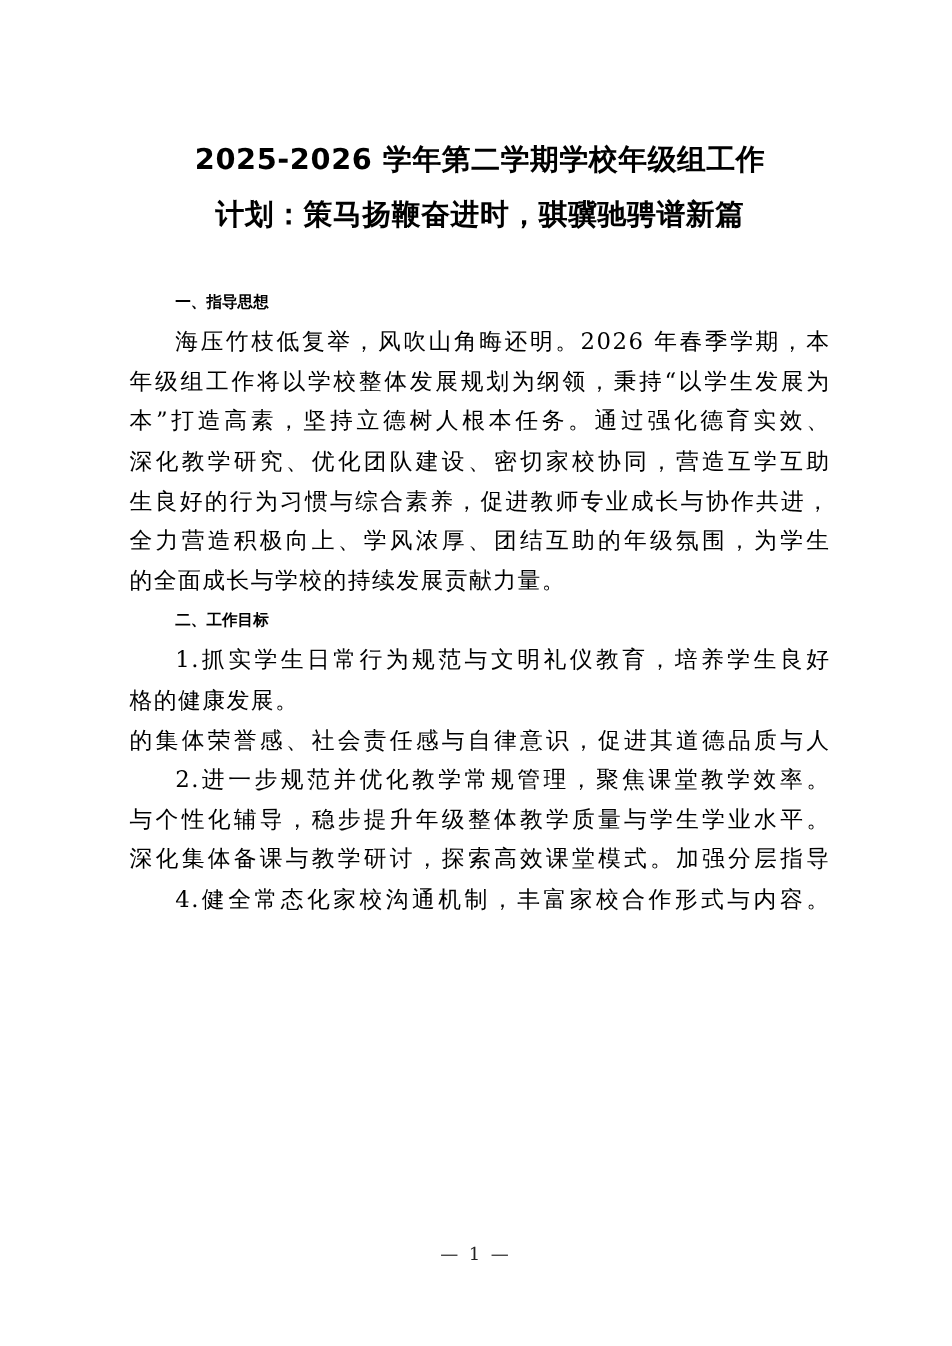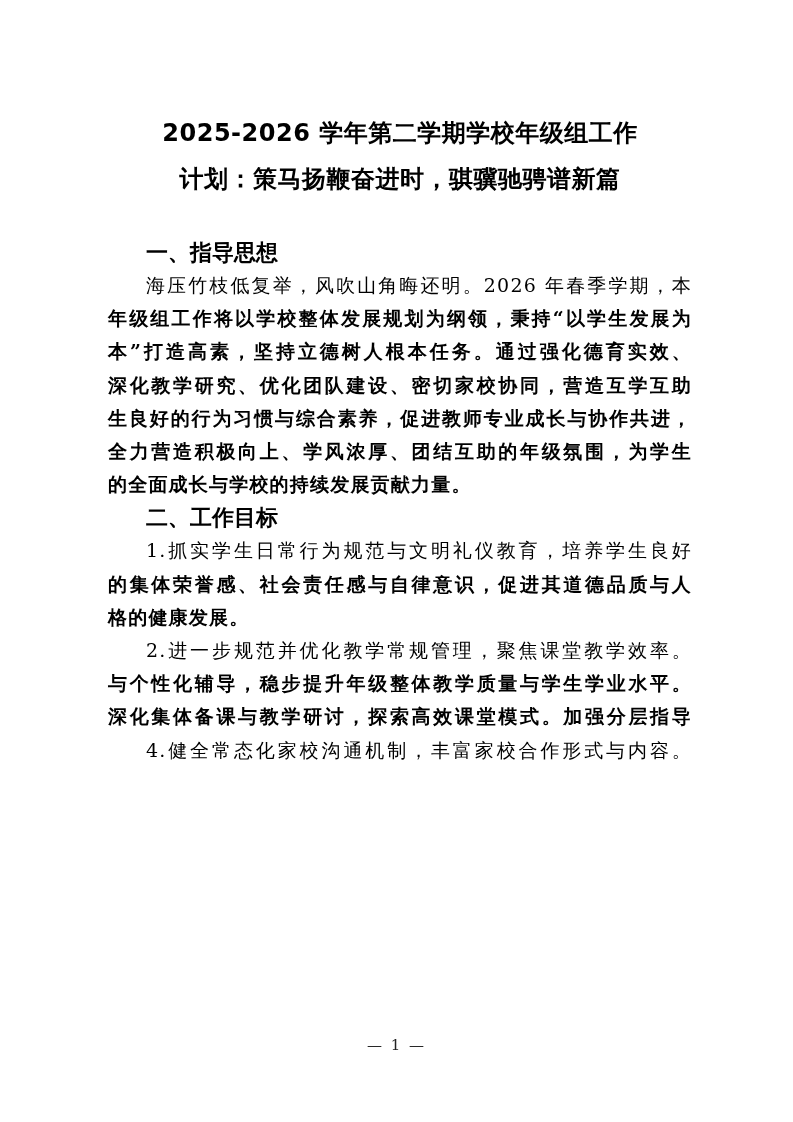--- a/index.html
+++ b/index.html
@@ -37,21 +37,21 @@
     .title .line { display: block; white-space: nowrap; }
     .content {
       position: absolute;
       left: 108px;
       top: 236px;
       width: 584px;
     }
     .heading {
       font-family: "DejaVu Sans", "Liberation Sans", sans-serif;
       font-weight: bold;
-      font-size: 22px;
+      font-size: 13px;
       line-height: 33px;
       height: 33px;
       padding-left: 38px;
       margin: 0;
       white-space: nowrap;
     }
     .para {
       font-size: 19px;
       line-height: 33.2px;
       text-indent: 38px;
@@ -60,21 +60,21 @@
       margin: 0;
       letter-spacing: 1.2px;
     }
     .para .ln {
       display: block;
       white-space: nowrap;
       text-align: justify;
       text-align-last: justify;
     }
     .para .ln.first { padding-left: 38px; text-indent: 0; }
-    .para .ln.rest { text-indent: 0; font-weight: bold; }
+    .para .ln.rest { text-indent: 0; }
     .para .ln.last { text-align-last: left; }
     .page-number {
       position: absolute;
       left: 0;
       width: 793px;
       top: 1036px;
       text-align: center;
       font-size: 15px;
       color: #222222;
       letter-spacing: 2px;
@@ -103,22 +103,22 @@
         <span class="ln rest">全力营造积极向上、学风浓厚、团结互助的年级氛围，为学生</span>
         <span class="ln rest last">的全面成长与学校的持续发展贡献力量。</span>
       </div>
     </section>
 
     <section>
       <h2 class="heading">二、工作目标</h2>
 
       <div class="para">
         <span class="ln first">1.抓实学生日常行为规范与文明礼仪教育，培养学生良好</span>
+        <span class="ln rest last">格的健康发展。</span>
         <span class="ln rest">的集体荣誉感、社会责任感与自律意识，促进其道德品质与人</span>
-        <span class="ln rest last">格的健康发展。</span>
       </div>
 
       <div class="para">
         <span class="ln first">2.进一步规范并优化教学常规管理，聚焦课堂教学效率。</span>
         <span class="ln rest">与个性化辅导，稳步提升年级整体教学质量与学生学业水平。</span>
         <span class="ln rest">深化集体备课与教学研讨，探索高效课堂模式。加强分层指导</span>
       </div>
 
 
       <div class="para">

